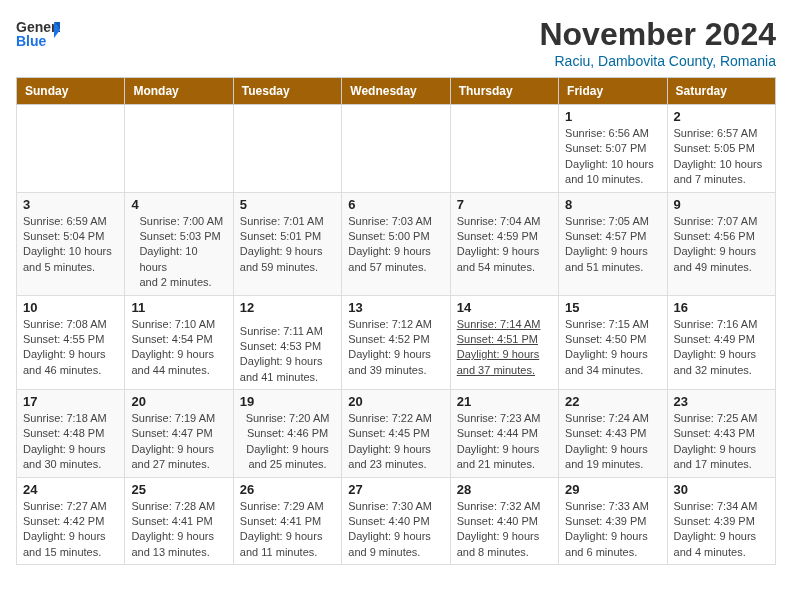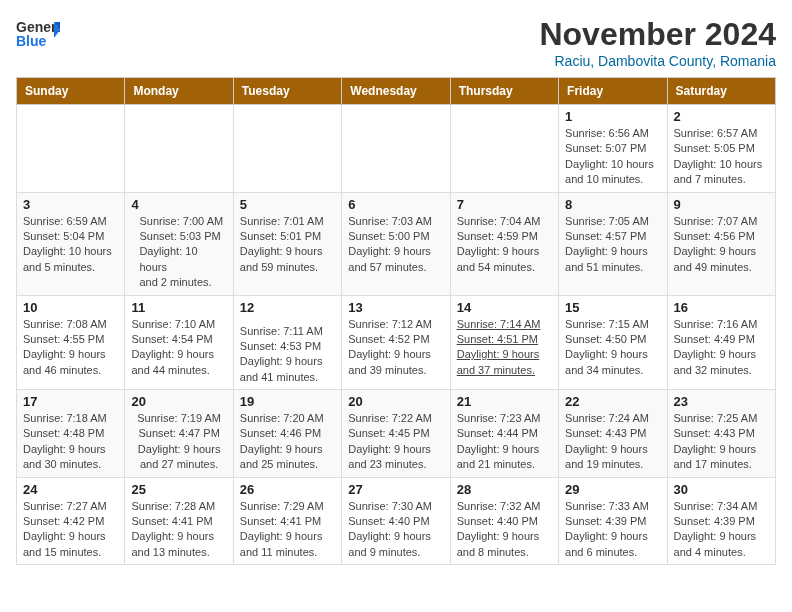--- a/index.html
+++ b/index.html
@@ -237,28 +237,28 @@
       <tr>
         <td>
           <span class="day-num">17</span>
           <div class="day-info" style="white-space: pre-line;">Sunrise: 7:18 AM
 Sunset: 4:48 PM
 Daylight: 9 hours
 and 30 minutes.</div>
         </td>
         <td>
           <span class="day-num">20</span>
-          <div class="day-info" style="white-space: pre-line; text-align: center;">Sunrise: 7:19 AM
+          <div class="day-info" style="white-space: pre-line;">Sunrise: 7:19 AM
 Sunset: 4:47 PM
 Daylight: 9 hours
 and 27 minutes.</div>
         </td>
         <td>
           <span class="day-num">19</span>
-          <div class="day-info" style="white-space: pre-line;">Sunrise: 7:20 AM
+          <div class="day-info" style="white-space: pre-line; text-align: center;">Sunrise: 7:20 AM
 Sunset: 4:46 PM
 Daylight: 9 hours
 and 25 minutes.</div>
         </td>
         <td>
           <span class="day-num">20</span>
           <div class="day-info" style="white-space: pre-line;">Sunrise: 7:22 AM
 Sunset: 4:45 PM
 Daylight: 9 hours
 and 23 minutes.</div>

